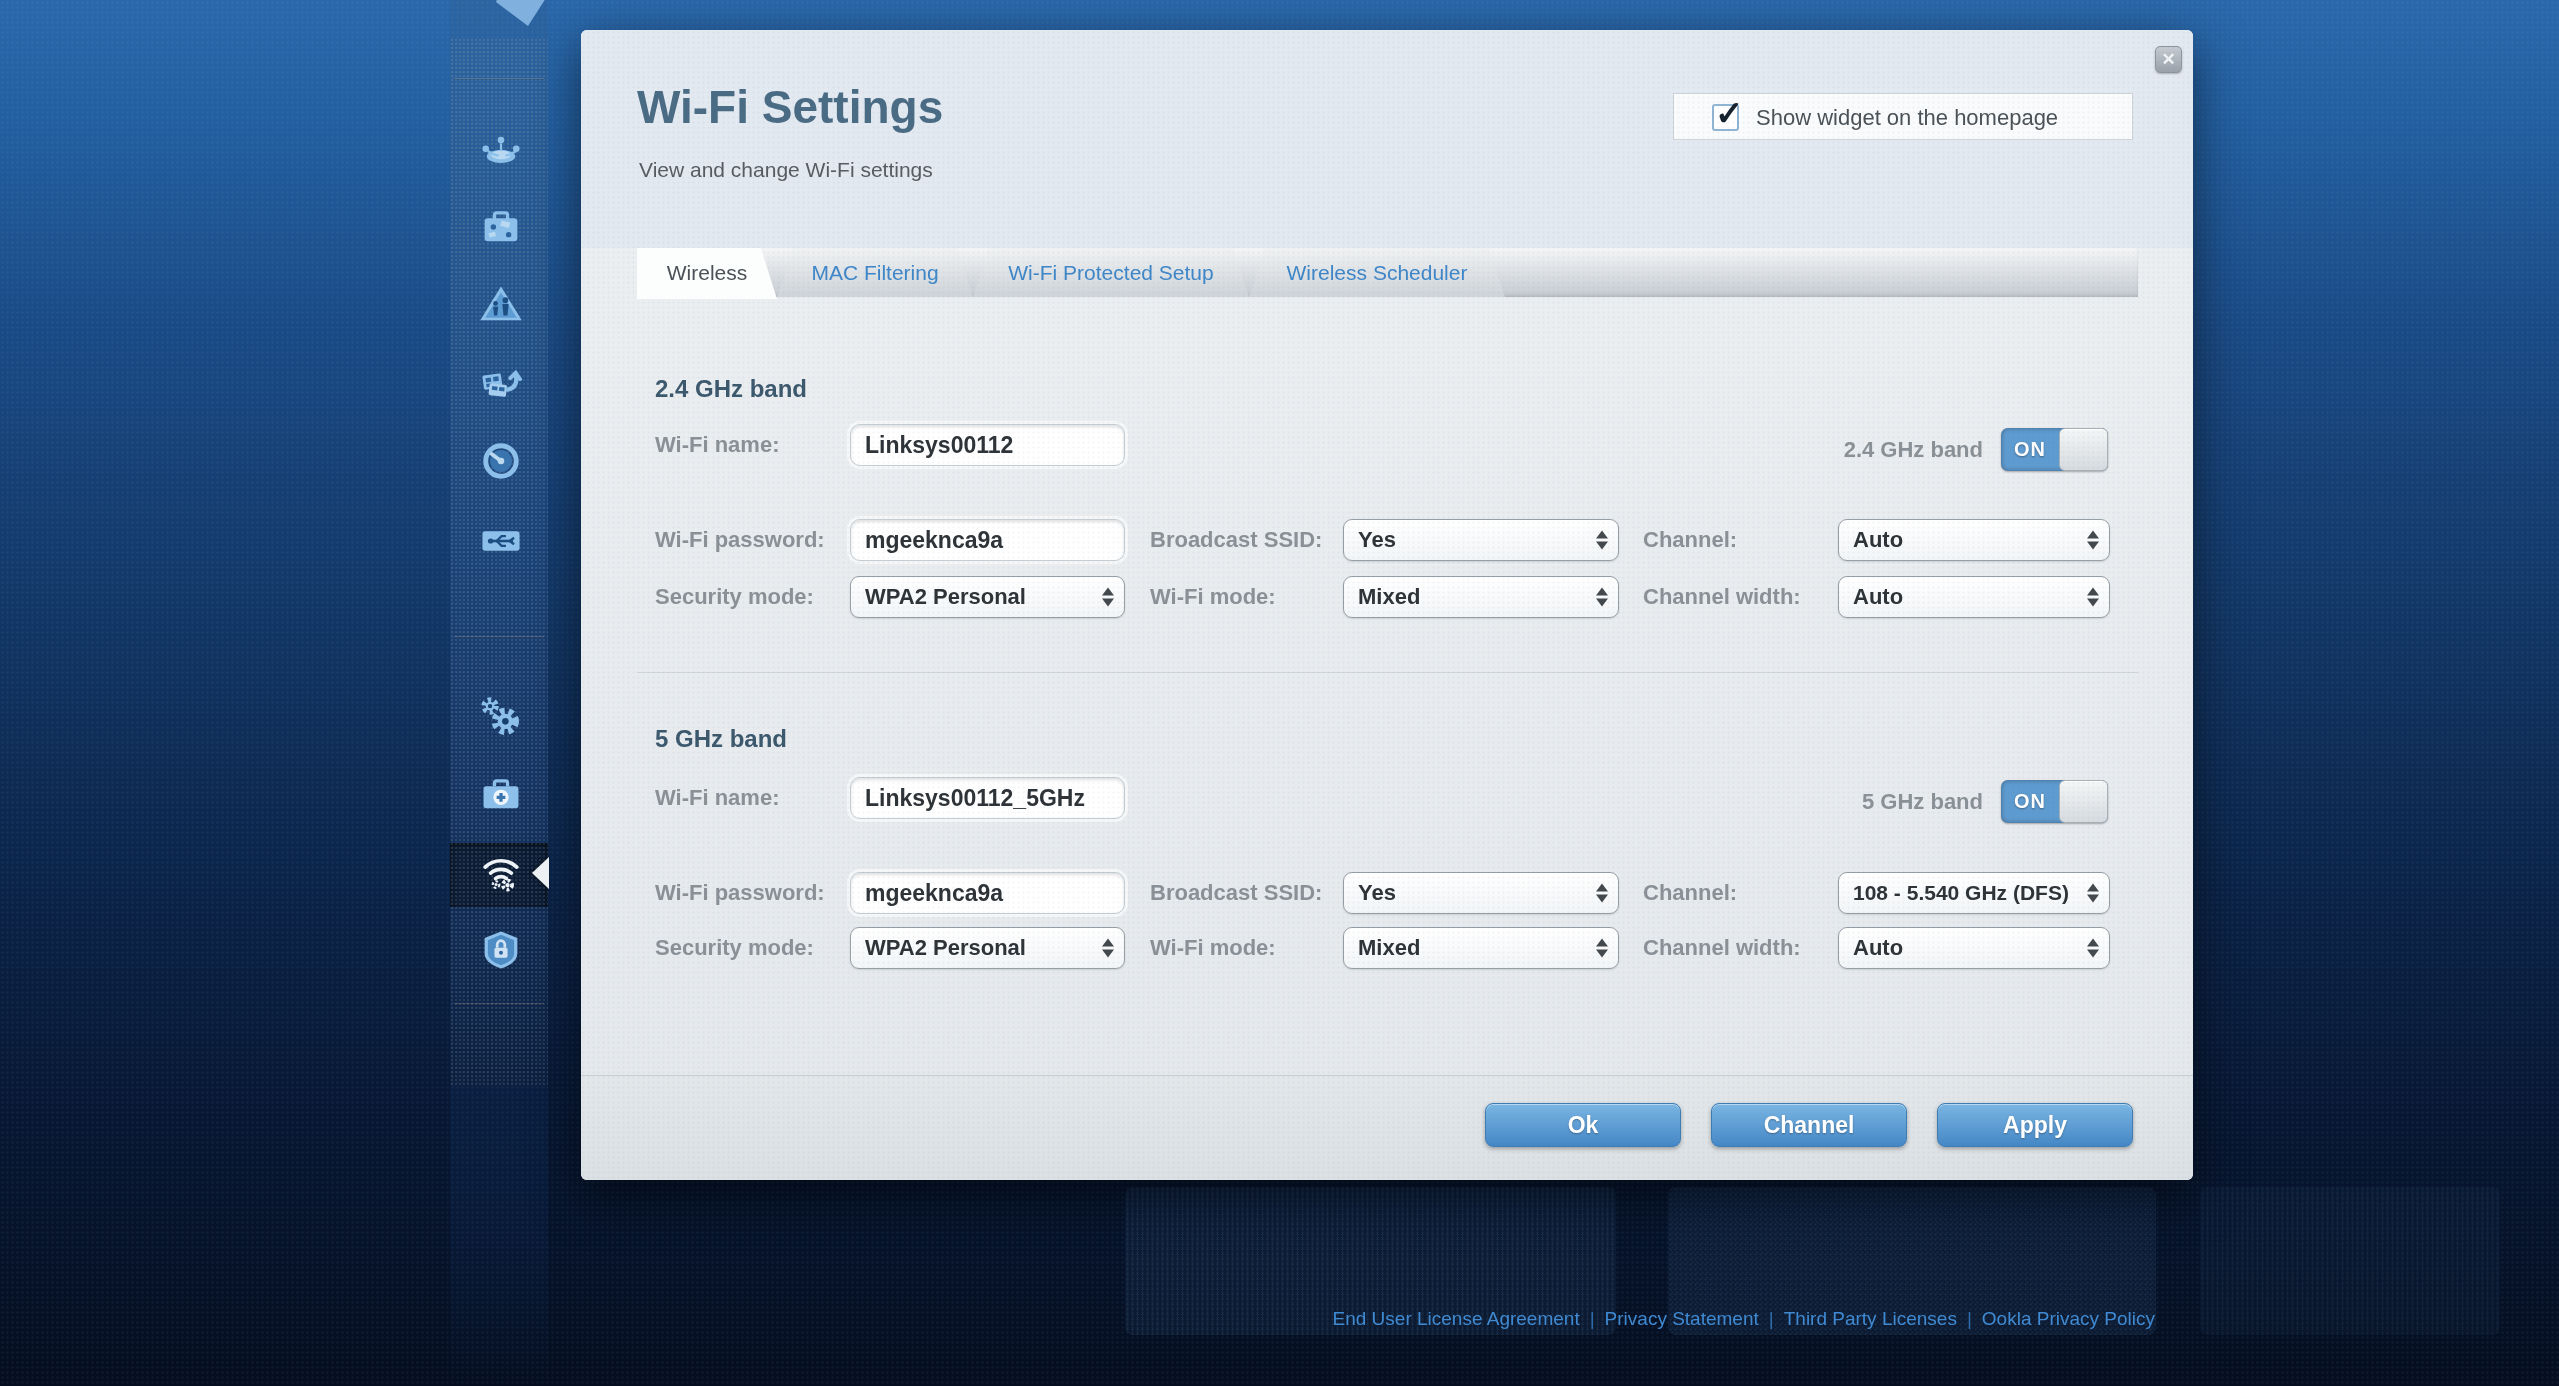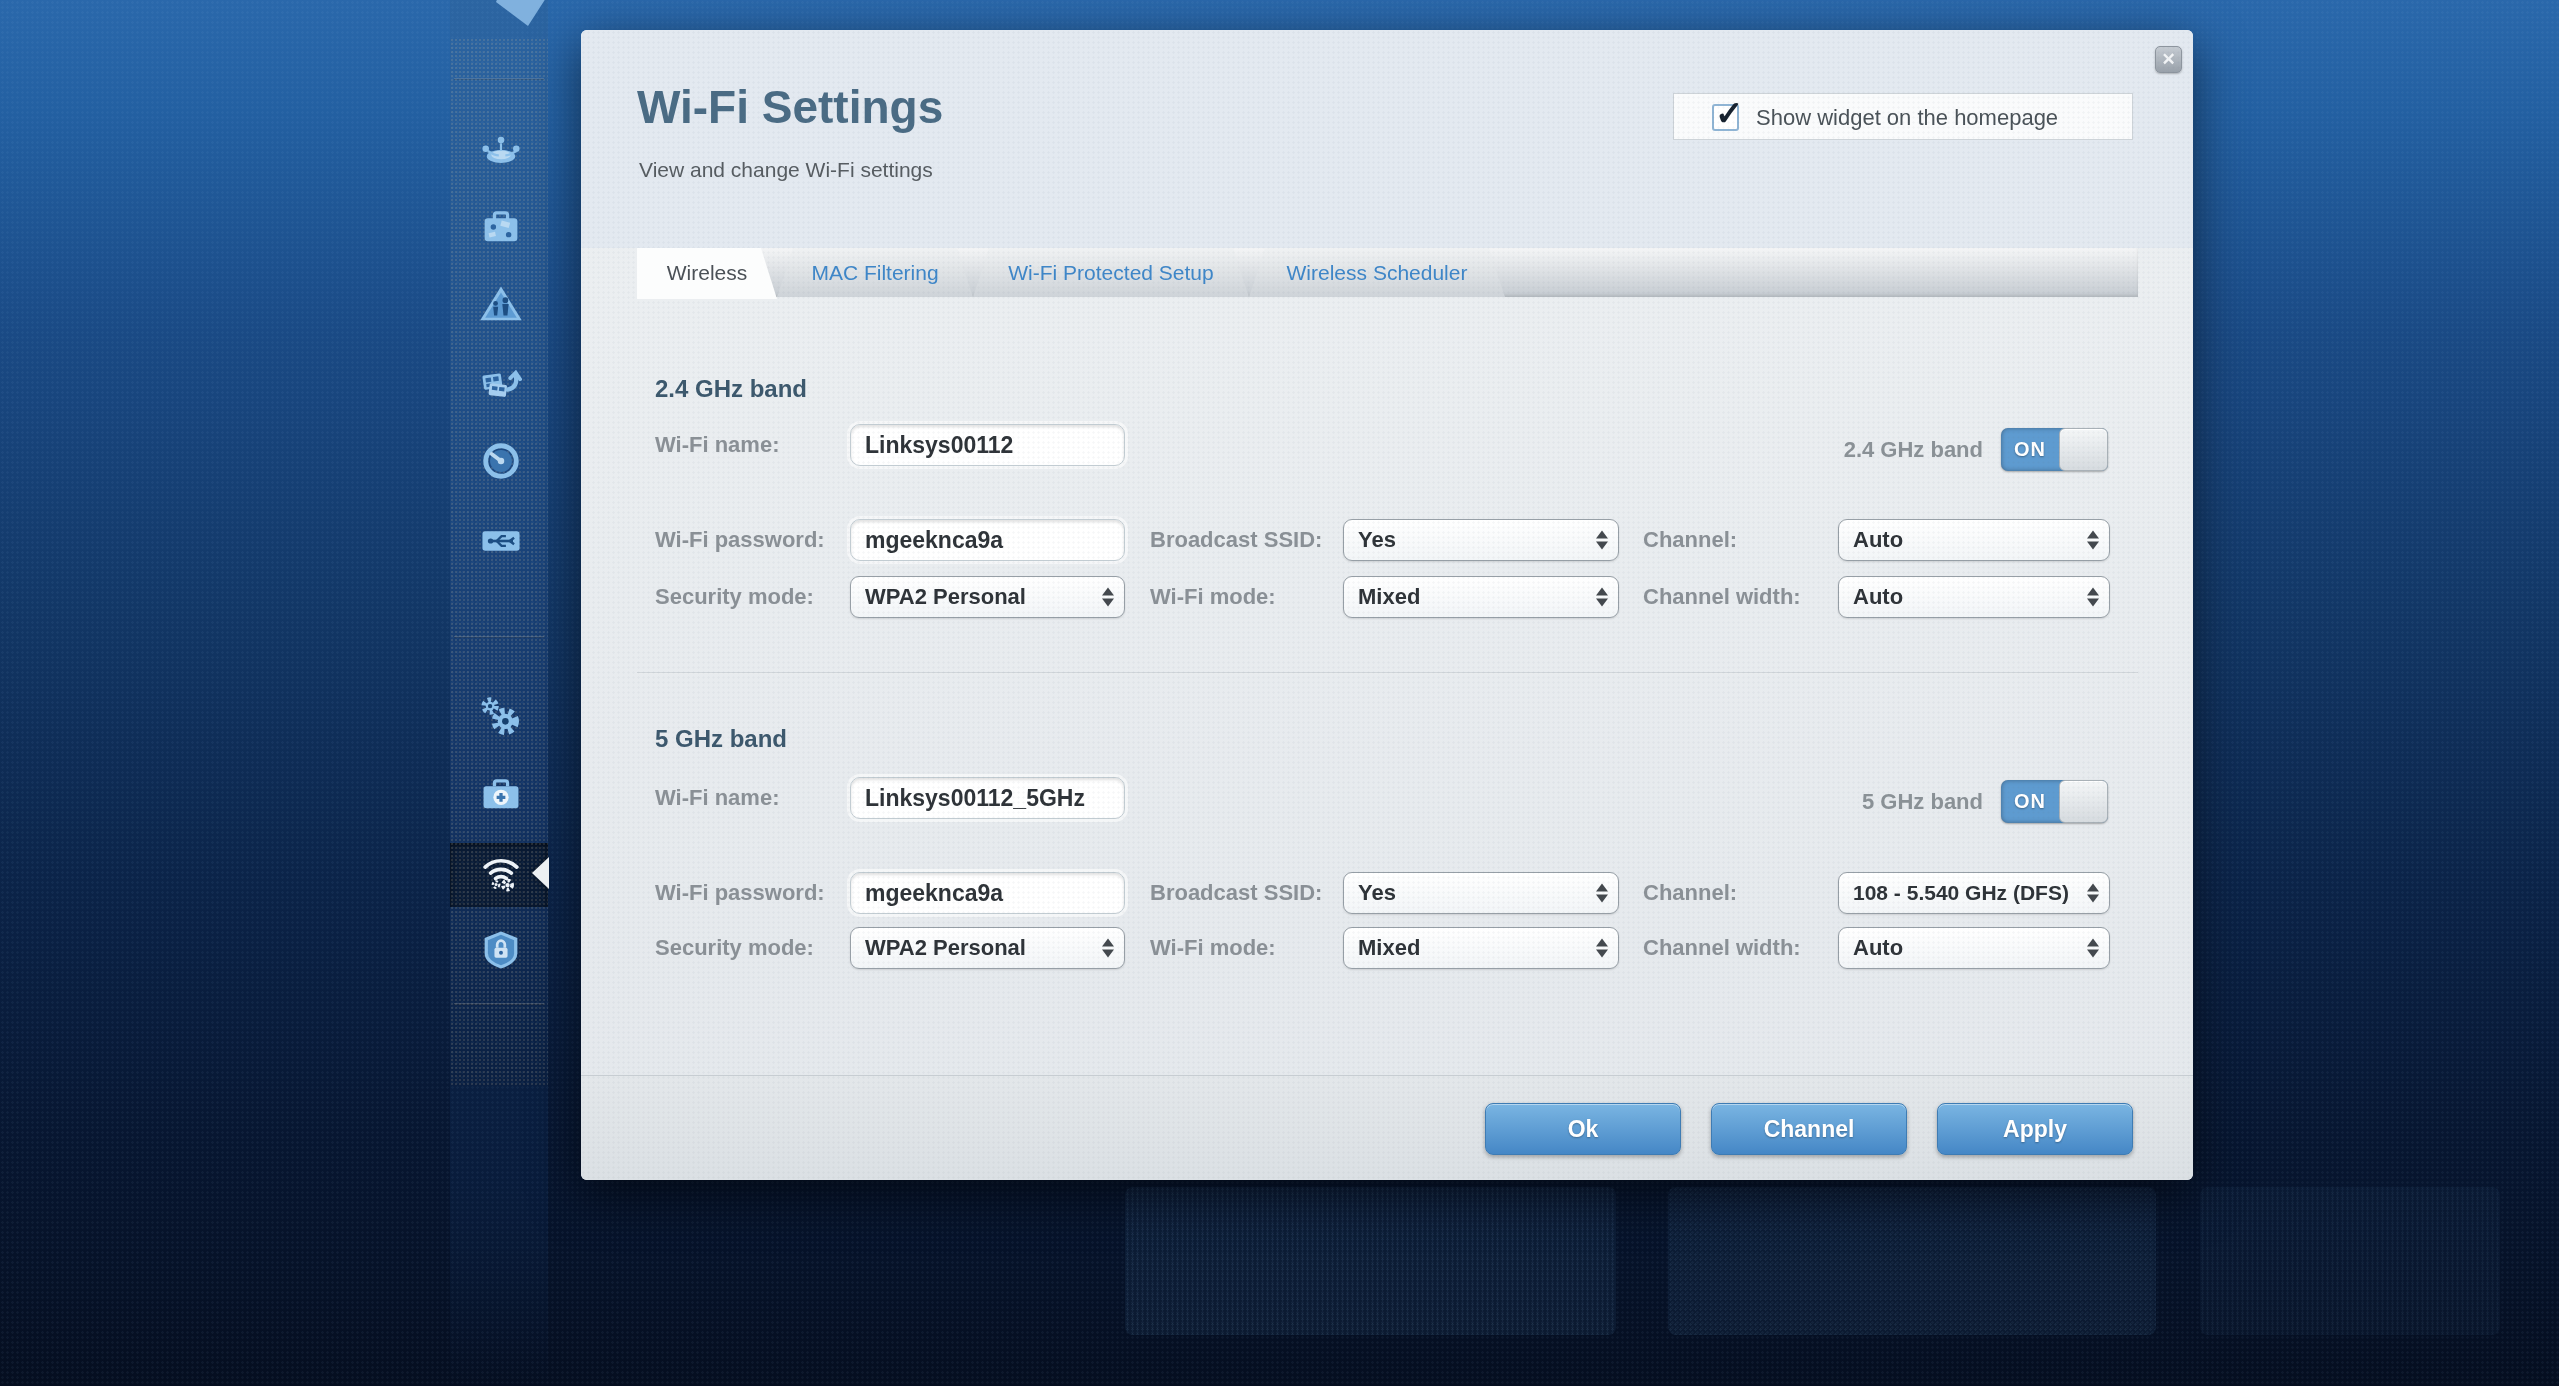--- a/index.html
+++ b/index.html
@@ -88,21 +88,21 @@
     font-weight:bold; font-size:22px; color:#8a9196; }
   .toggle { position:absolute; width:107px; height:43px; border-radius:7px; background:#5e9bd0;
     box-shadow:inset 0 0 5px rgba(0,0,0,0.35), 0 1px 2px rgba(0,0,0,0.3); cursor:pointer; }
   .t-on { position:absolute; left:0; width:58px; text-align:center; line-height:43px; color:#fff;
     font-weight:bold; font-size:20px; letter-spacing:1px; text-shadow:0 1px 2px rgba(0,0,0,0.35); }
   .t-knob { position:absolute; right:0; top:0; width:49px; height:43px; border-radius:6px;
     background:linear-gradient(#f4f6f7,#d6dbdf); border:1px solid #a9b1b7; box-shadow:inset 0 1px 0 #fff; }
 
   .modal-footer { position:absolute; bottom:0; left:0; right:0; height:105px;
     background:linear-gradient(#e3e7ea,#dbe0e4); border-top:1px solid #c7cdd2; border-radius:0 0 6px 6px; }
-  .btn { position:absolute; top:1073px; width:196px; height:52px; border:1px solid #3e7cb4; border-radius:8px;
+  .btn { position:absolute; top:1073px; width:196px; height:44px; border:1px solid #3e7cb4; border-radius:8px;
     background:linear-gradient(#7ab5e2,#4587c6); color:#fff; font-family:"Liberation Sans",sans-serif;
     font-weight:bold; font-size:23px; text-shadow:0 1px 2px rgba(0,0,0,0.3); cursor:pointer; z-index:3;
     box-shadow:0 2px 4px rgba(0,0,0,0.3), inset 0 1px 0 rgba(255,255,255,0.45); }
 </style>
 </head>
 <body>
 
 <div class="page">
 
   <svg class="logo-frag" width="120" height="40" viewBox="0 0 120 40">
@@ -218,20 +218,23 @@
     </svg>
   </button>
 
   <div class="side-arrow"></div>
 
   <div class="ghost" style="left:1125px;width:491px"></div>
   <div class="ghost" style="left:1668px;width:488px"></div>
   <div class="ghost" style="left:2200px;width:300px;opacity:.55"></div>
 
   <footer class="site-footer">
+    <div class="links">
+      <a>End User License Agreement</a><span class="sep">|</span><a>Privacy Statement</a><span class="sep">|</span><a>Third Party Licenses</a><span class="sep">|</span><a>Ookla Privacy Policy</a>
+    </div>
   </footer>
 
   <section class="modal">
     <div class="modal-header"></div>
     <h1 class="m-title">Wi-Fi Settings</h1>
     <div class="m-sub">View and change Wi-Fi settings</div>
 
     <div class="widget-box">
       <span class="cbx">
         <span class="check">✓</span>

